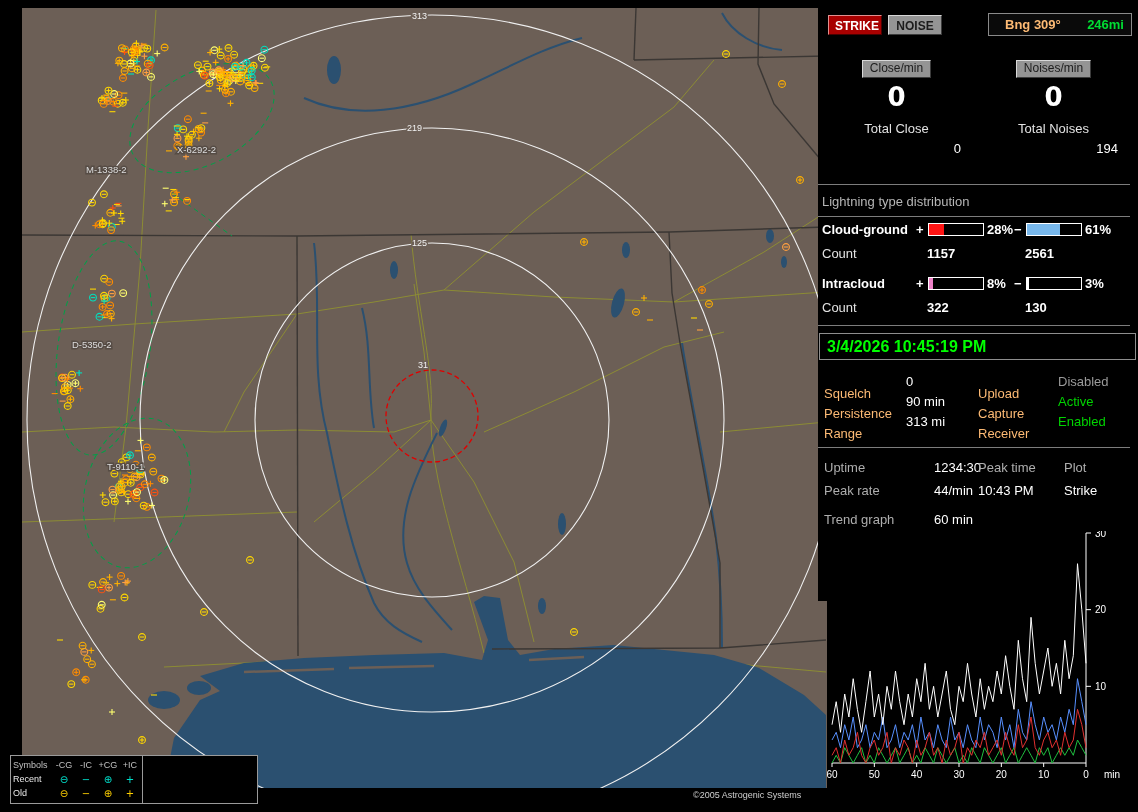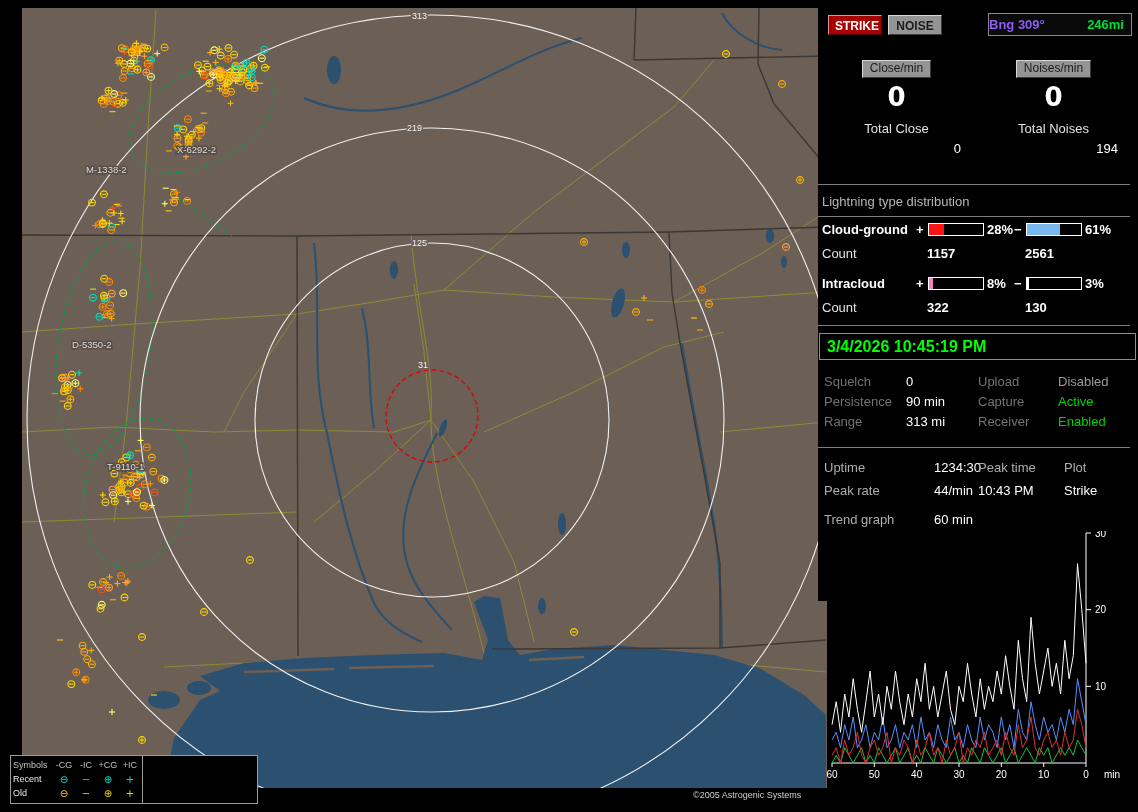--- a/index.html
+++ b/index.html
@@ -30,21 +30,21 @@
   .panel{position:absolute;left:818px;top:0;width:320px;height:601px;background:#000;}
   .divider{position:absolute;left:0;width:312px;height:1px;background:#7d7d7d;}
 
   .btn{position:absolute;height:20px;line-height:18px;text-align:center;font-size:12px;font-weight:bold;cursor:pointer;}
   .strike-btn{left:10px;top:15px;width:54px;background:#a80000;color:#fff;
               border:1px solid;border-color:#e09090 #4a0000 #4a0000 #e09090;}
   .gray-btn{background:#949494;color:#1c1c1c;border:1px solid;border-color:#d8d8d8 #3c3c3c #3c3c3c #d8d8d8;}
   .noise-btn{left:70px;top:15px;width:54px;}
   .bng-box{position:absolute;left:170px;top:13px;width:142px;height:21px;background:#0a0a0a;
            border:1px solid #8a8a8a;font-size:13px;font-weight:bold;line-height:21px;}
-  .bng-label{position:absolute;left:0;color:#8b5cf6;}
+  .bng-label{position:absolute;left:16px;color:#fdba74;}
   .bng-value{position:absolute;right:7px;color:#00dd33;}
 
   .rates{position:absolute;left:0;top:60px;width:314px;display:flex;}
   .rate-col{flex:1;display:flex;flex-direction:column;align-items:center;}
   .rate-header{height:16px;line-height:15px;padding:0 7px;font-size:12px;}
   .rate-value{font-family:"DejaVu Sans",sans-serif;font-size:26px;font-weight:bold;color:#fff;
               height:36px;line-height:38px;}
   .total-label{font-size:13px;color:#e2e2e2;margin-top:7px;}
   .total-value{font-size:13px;color:#fff;align-self:flex-end;padding-right:14px;margin-top:5px;}
 
@@ -64,21 +64,21 @@
   .count-row .c-label{position:absolute;left:0;color:#e2e2e2;}
   .count-row .c-v1{position:absolute;left:105px;color:#fff;font-weight:600;}
   .count-row .c-v2{position:absolute;left:203px;color:#fff;font-weight:600;}
 
   .clock-box{position:absolute;left:1px;top:333px;width:308px;height:25px;border:1px solid #8e8e8e;
              color:#00ff00;font-size:16px;font-weight:bold;line-height:25px;padding-left:7px;}
 
   .info-row{position:absolute;left:6px;right:0;height:20px;font-size:13px;}
   .info-row span{position:absolute;top:0;}
   .f1{left:0;}  .f2{left:82px;} .f3{left:154px;} .f4{left:234px;}
-  .s-label{color:#737373;} .g-label{color:#aeaeae;} .val{color:#fff;}
+  .s-label{color:#fdba74;margin-top:12px;} .g-label{color:#aeaeae;} .val{color:#fff;}
 
   .trend-chart{position:absolute;left:0;top:531px;}
   .tick-txt{font:10px "Liberation Sans",sans-serif;fill:#fff;}
 </style>
 </head>
 <body>
 
 <div class="map-area">
   <svg width="805" height="780" viewBox="0 0 805 780">
 

